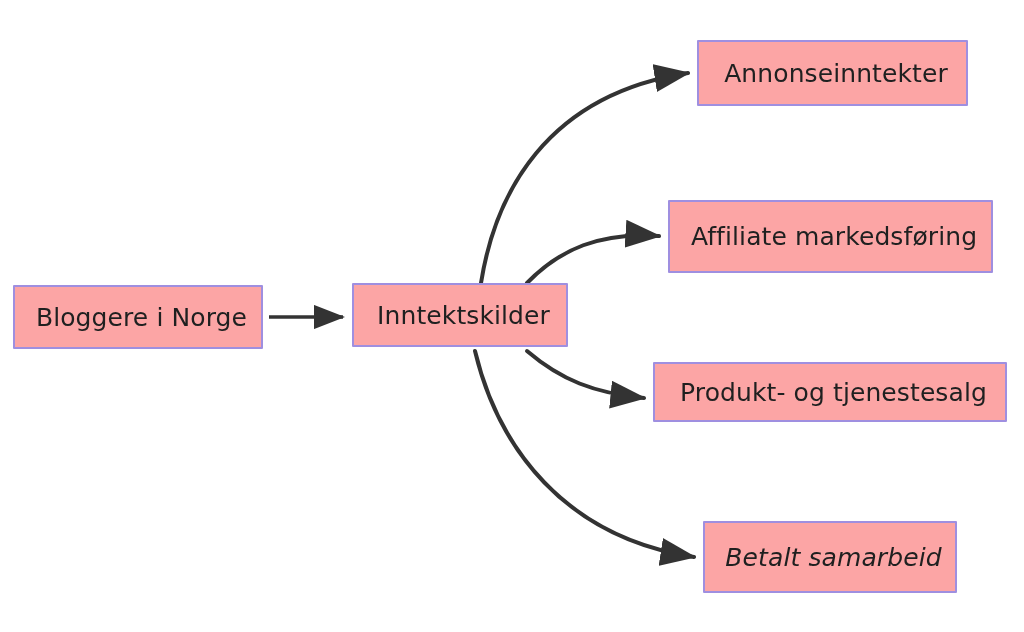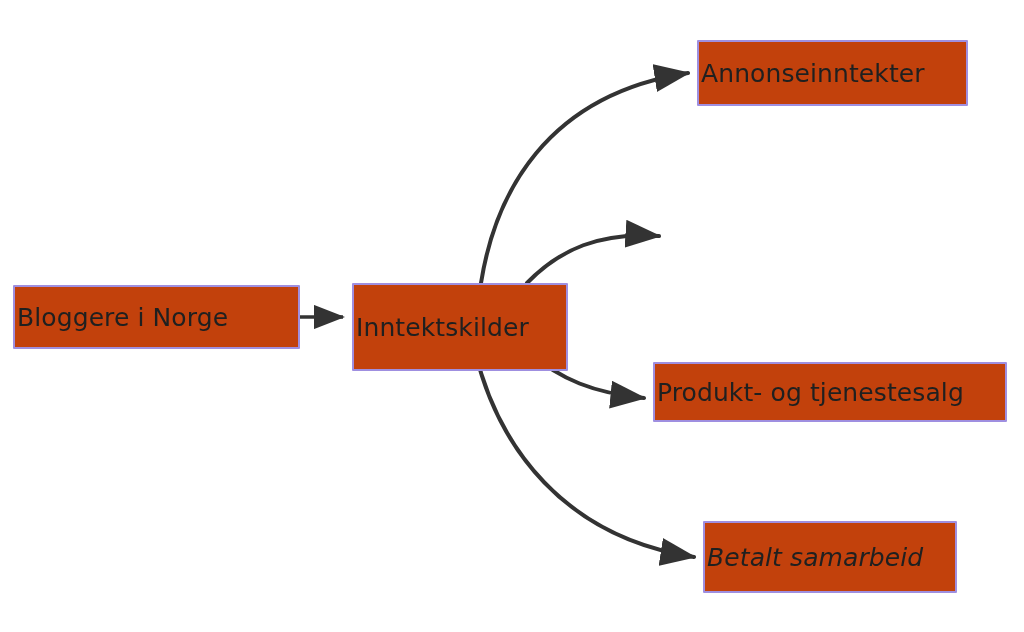--- a/index.html
+++ b/index.html
@@ -25,35 +25,37 @@
     left: 0; top: 0;
     width: 1024px;
     height: 632px;
     pointer-events: none;
   }
   .node {
     position: absolute;
     box-sizing: border-box;
     display: flex;
     align-items: center;
-    background: #c2410c;
+    justify-content: center;
+    background: #fca5a5;
     border: 2px solid #9f8fe0;
     border-radius: 1px;
     color: #1f2020;
     font-size: 25px;
     font-weight: 400;
     letter-spacing: 0.1px;
     white-space: nowrap;
+    padding-left: 7px;
   }
   .node-label {
     line-height: 1;
     padding: 0 2px;
   }
-  #node-source   { left: 13px;  top: 285px; width: 287px; height: 64px; }
-  #node-hub      { left: 352px; top: 283px; width: 216px; height: 88px; }
+  #node-source   { left: 13px;  top: 285px; width: 250px; height: 64px; }
+  #node-hub      { left: 352px; top: 283px; width: 216px; height: 64px; }
   #node-ads      { left: 697px; top: 40px;  width: 271px; height: 66px; }
   #node-affiliate{ left: 668px; top: 200px; width: 325px; height: 73px; }
   #node-product  { left: 653px; top: 362px; width: 354px; height: 60px; }
   #node-paid     { left: 703px; top: 521px; width: 254px; height: 72px; font-style: italic; }
 </style>
 </head>
 <body>
 
 <div id="diagram-canvas">
 
@@ -80,20 +82,23 @@
   </div>
 
   <div class="node" id="node-hub">
     <span class="node-label">Inntektskilder</span>
   </div>
 
   <div class="node" id="node-ads">
     <span class="node-label">Annonseinntekter</span>
   </div>
 
+  <div class="node" id="node-affiliate">
+    <span class="node-label">Affiliate markedsføring</span>
+  </div>
 
   <div class="node" id="node-product">
     <span class="node-label">Produkt- og tjenestesalg</span>
   </div>
 
   <div class="node" id="node-paid">
     <span class="node-label">Betalt samarbeid</span>
   </div>
 
 </div>

